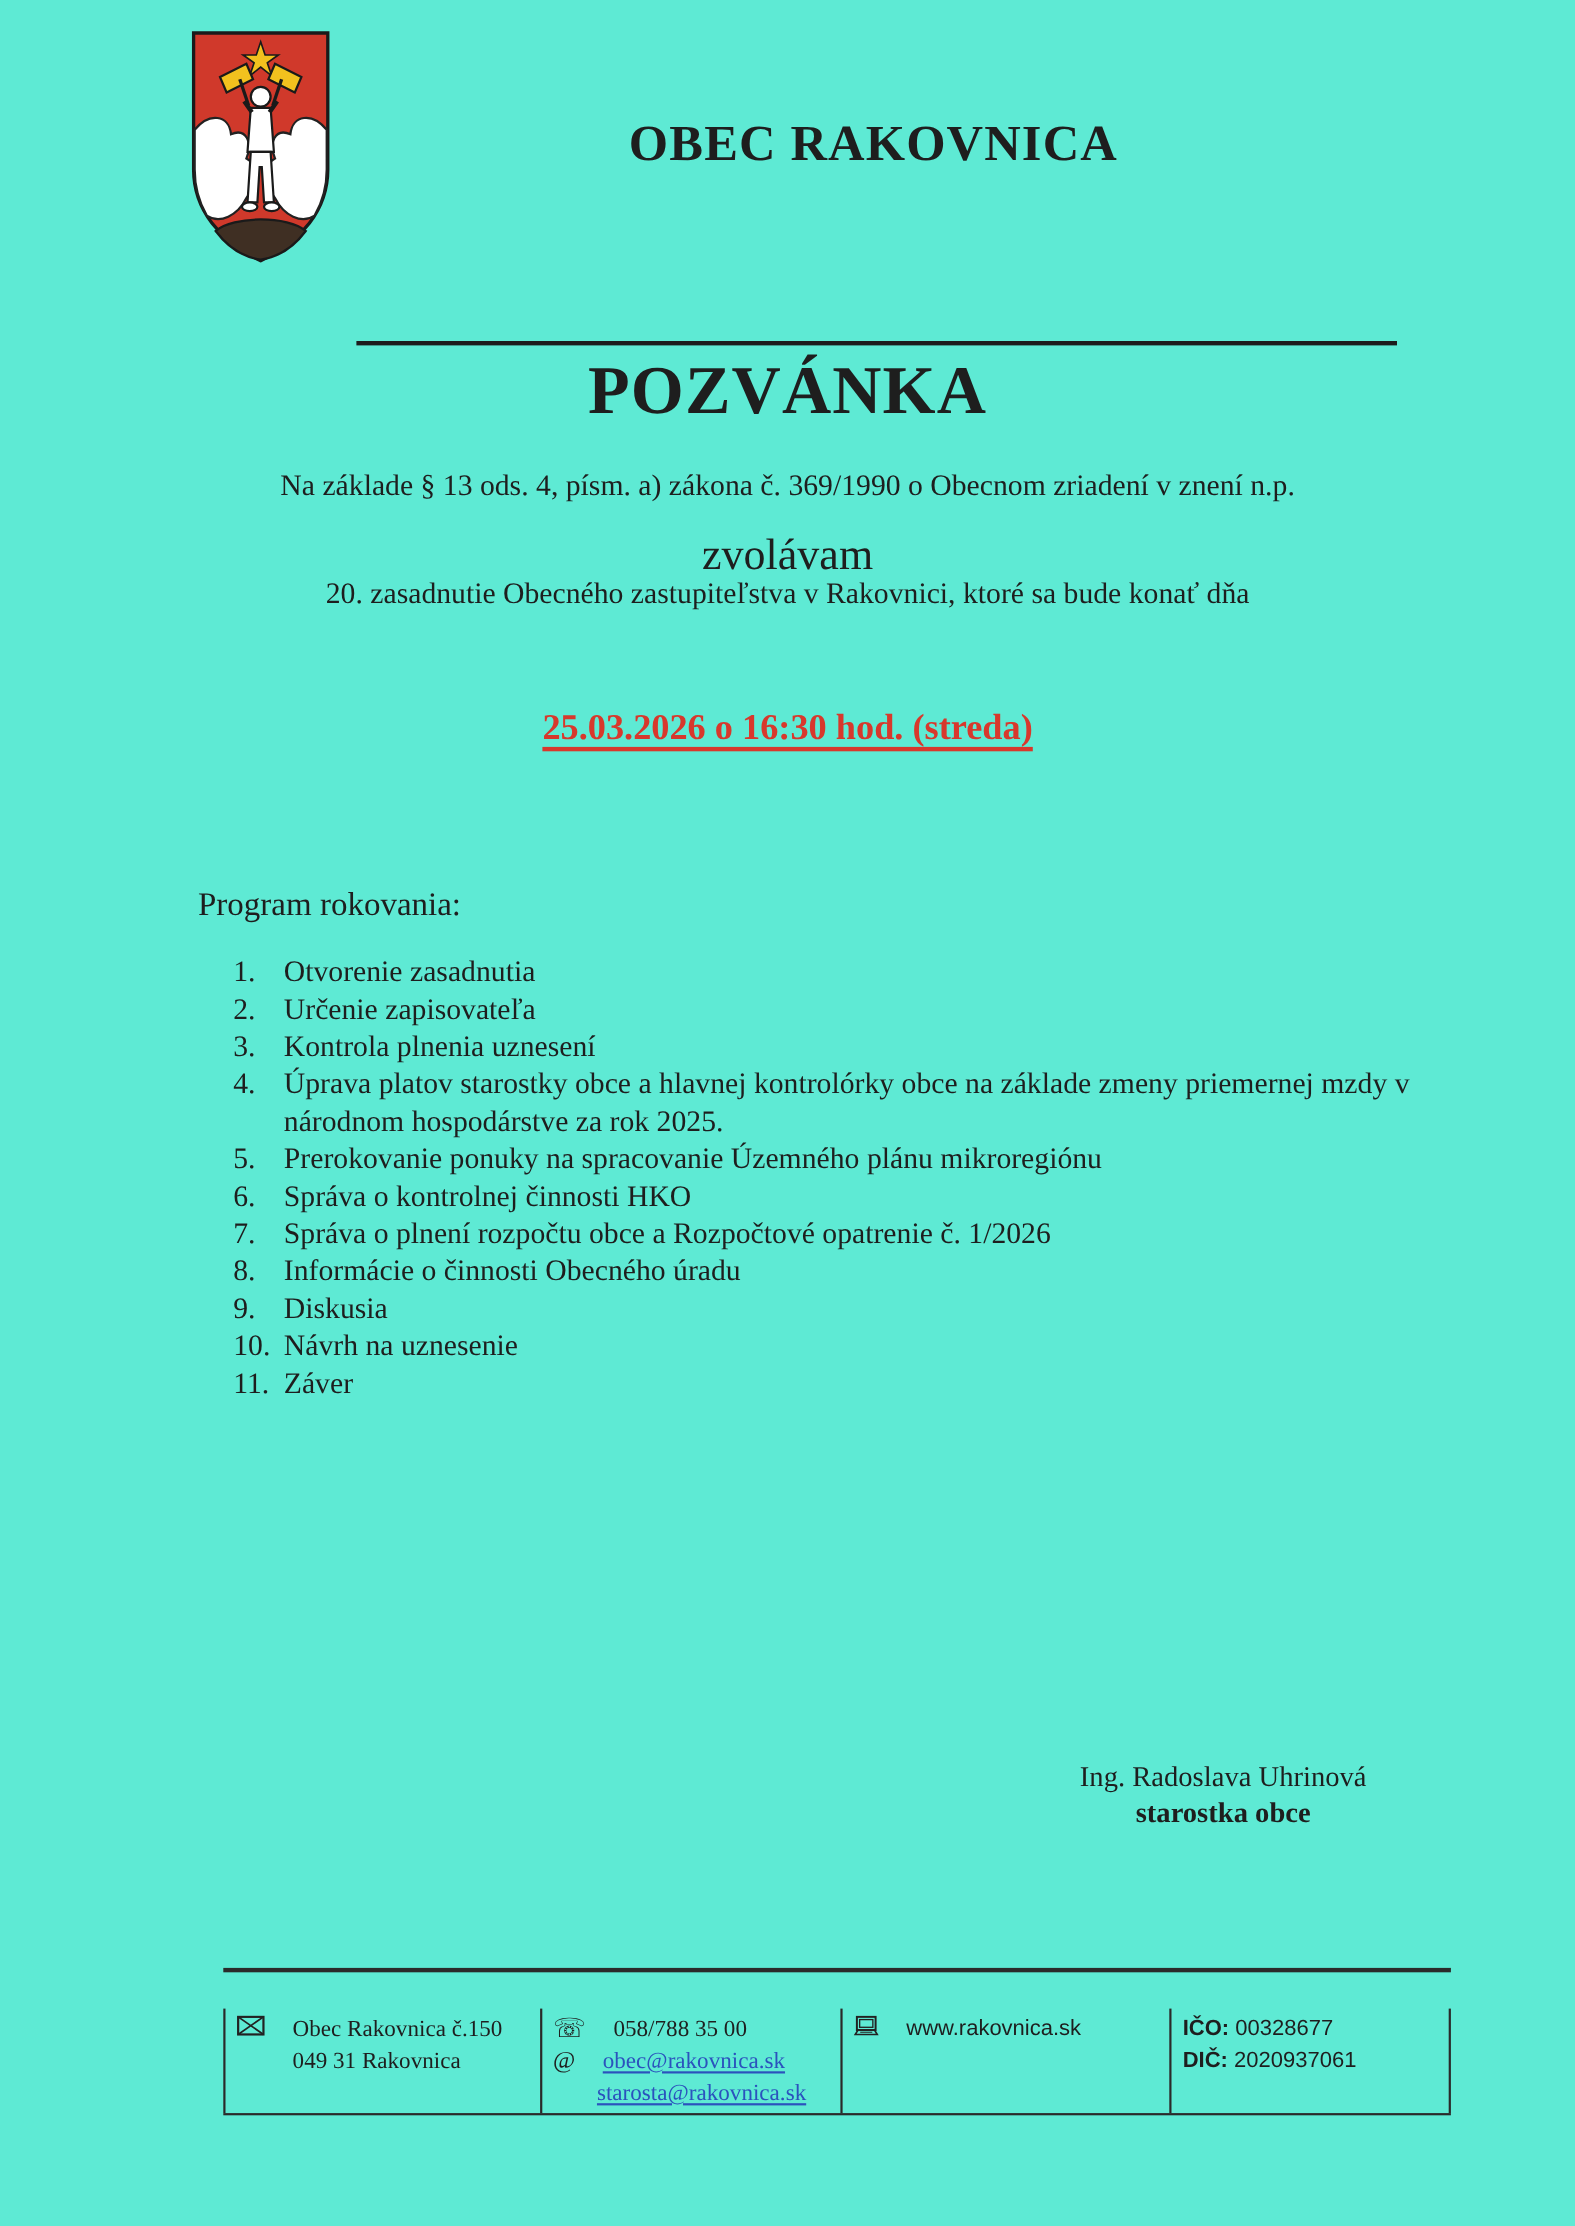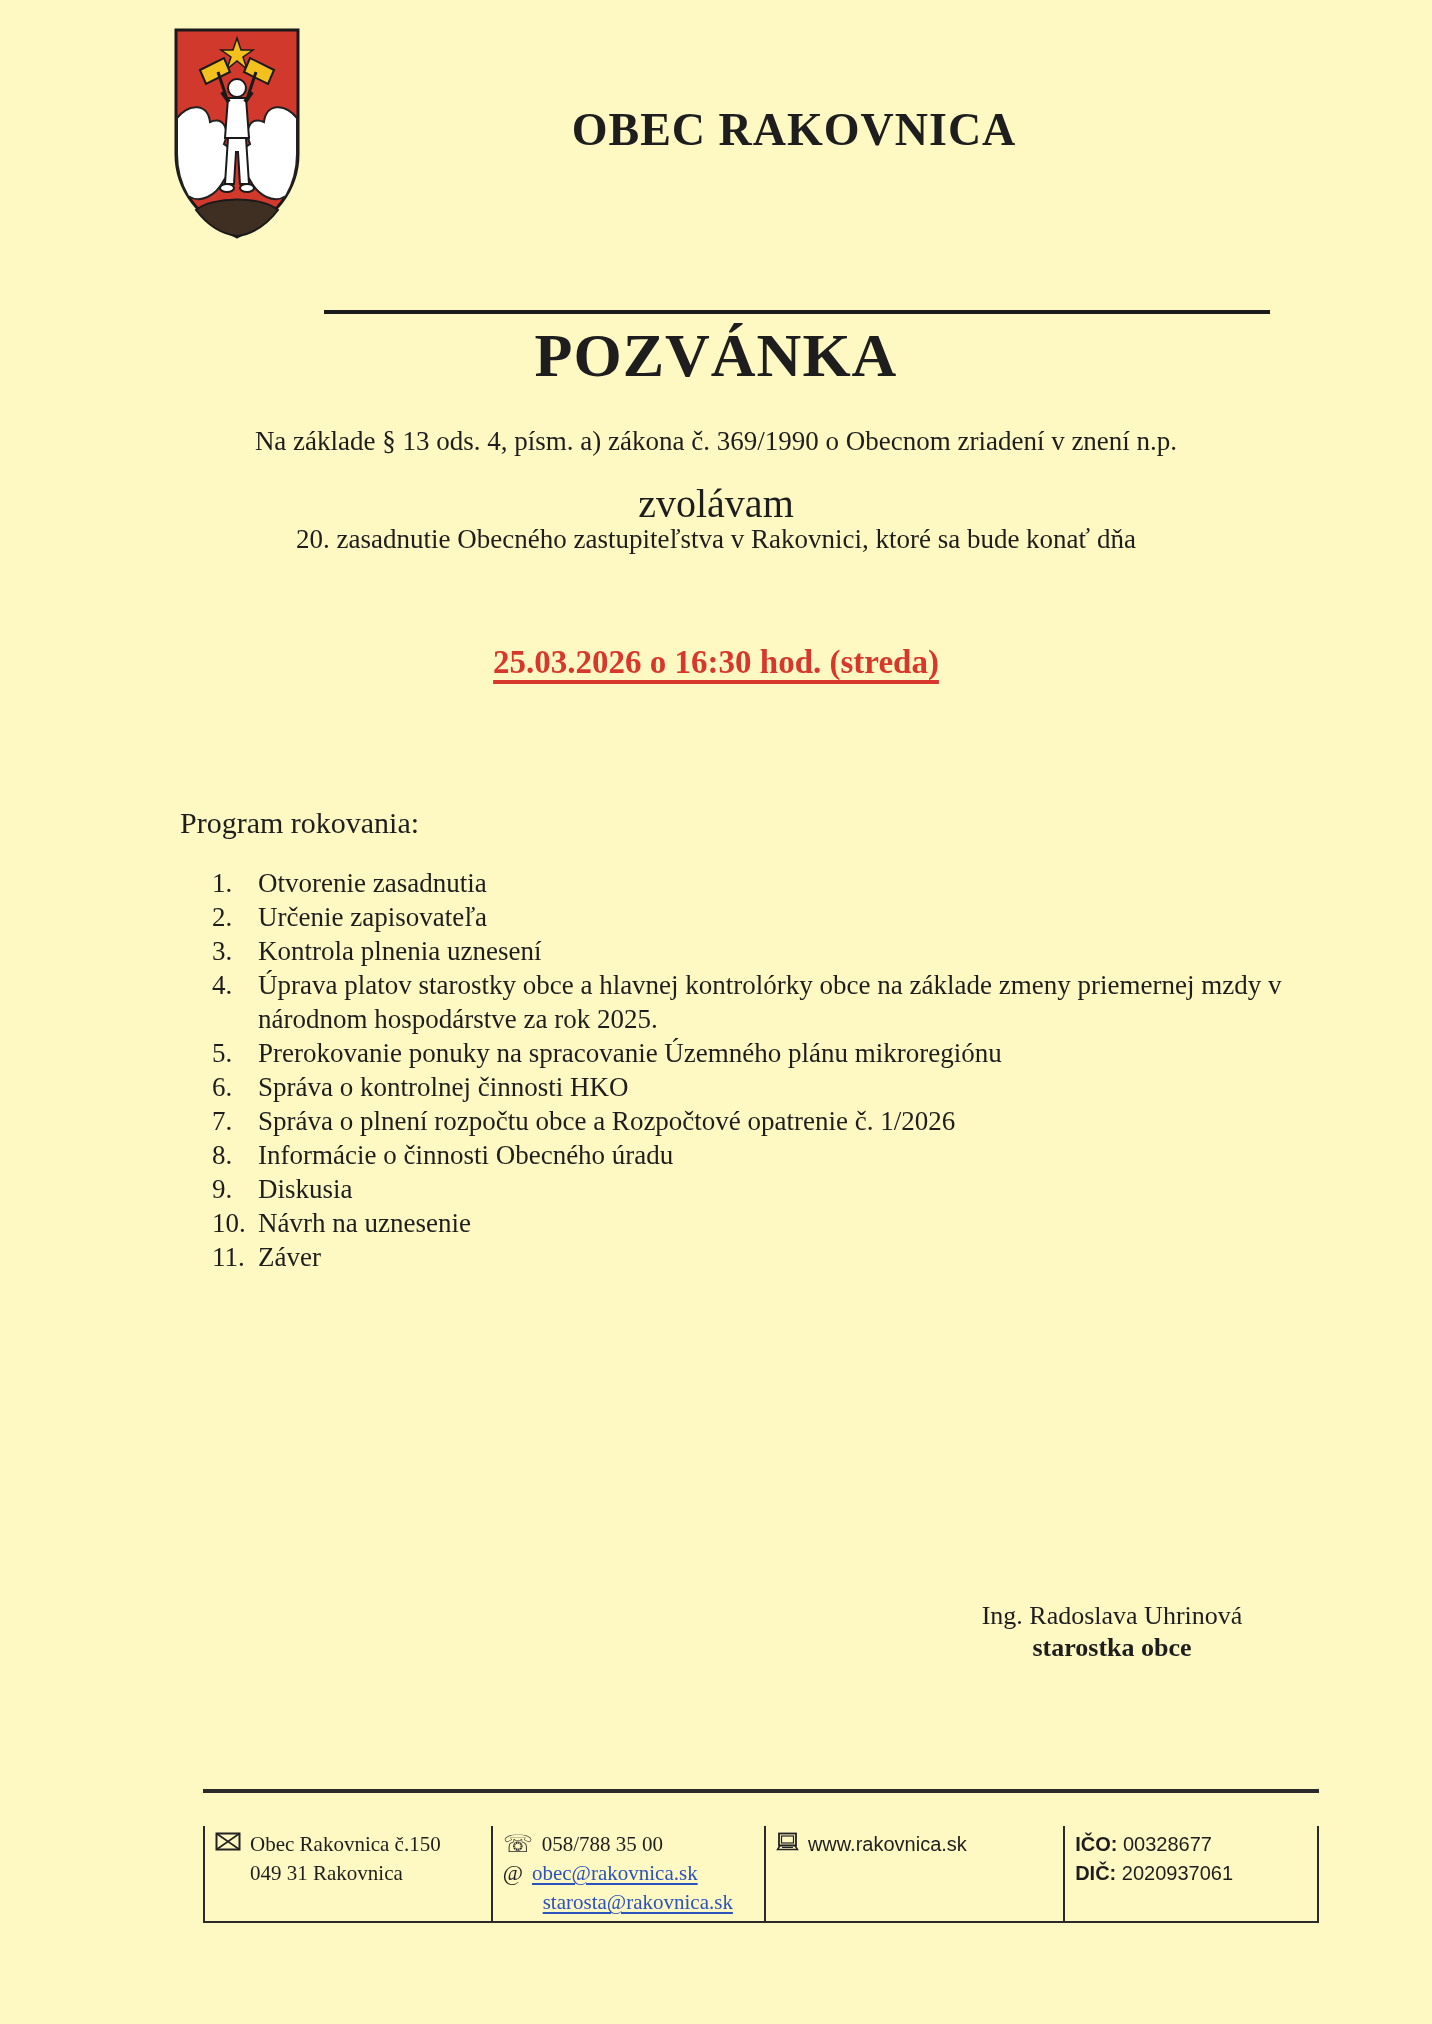--- a/index.html
+++ b/index.html
@@ -1,18 +1,18 @@
 <!DOCTYPE html>
 <html lang="sk"><head>
 <meta charset="utf-8">
 <style>
   html,body{margin:0;padding:0;background:#e8e8e8;}
   .page{
     position:relative;width:1432px;height:2024px;margin:0 auto;
-    background:#fef9c3;color:#1e1e1e;overflow:hidden;
+    background:#5eead4;color:#1e1e1e;overflow:hidden;
     font-family:"Liberation Serif","DejaVu Serif",serif;
   }
   
   .crest{position:absolute;left:172px;top:26px;width:130px;height:216px;}
   .header-block{position:absolute;left:364px;top:104px;width:860px;text-align:center;}
   .org-name{font-size:46px;font-weight:bold;letter-spacing:1px;line-height:52px;}
   .org-addr{font-size:36px;font-weight:bold;line-height:44px;margin-top:8px;white-space:pre;}
   .head-rule{position:absolute;left:324px;top:310px;width:946px;height:4px;background:#1c1c1c;}
   
   .cline{position:absolute;left:156px;width:1120px;text-align:center;}
@@ -38,21 +38,21 @@
   .signature .role{font-weight:bold;}
   
   .footer-rule{position:absolute;left:203px;top:1789px;width:1116px;height:4px;background:#2a2a2a;}
   .footer-table{
     position:absolute;left:203px;top:1826px;width:1116px;height:95px;
     display:flex;border-bottom:2px solid #2a2a2a;font-size:21px;line-height:29px;
   }
   .fcell{border-left:2px solid #2a2a2a;box-sizing:border-box;padding:4px 8px 0 10px;}
   .fcell:last-child{border-right:2px solid #2a2a2a;}
   .fc1{width:297px;}.fc2{width:282px;}.fc3{width:309px;}.fc4{width:264px;}
-  .frow{display:flex;align-items:flex-start;gap:9px;}
+  .frow{display:flex;align-items:flex-start;gap:25px;}
   .ficon{flex:0 0 auto;display:inline-flex;align-items:center;margin-top:2px;}
   .phone-glyph{font-family:"DejaVu Sans",sans-serif;font-size:24px;line-height:24px;}
   .at-glyph{font-size:22px;line-height:24px;}
   .flink{color:#2b52bd;text-decoration:underline;text-underline-offset:3px;}
   .indent{padding-left:40px;}
   .sans{font-family:"Liberation Sans","DejaVu Sans",sans-serif;font-size:20px;}
   .fc4 .lbl{font-weight:bold;}
   .addr-lines{white-space:pre-line;}
 </style>
 </head>

